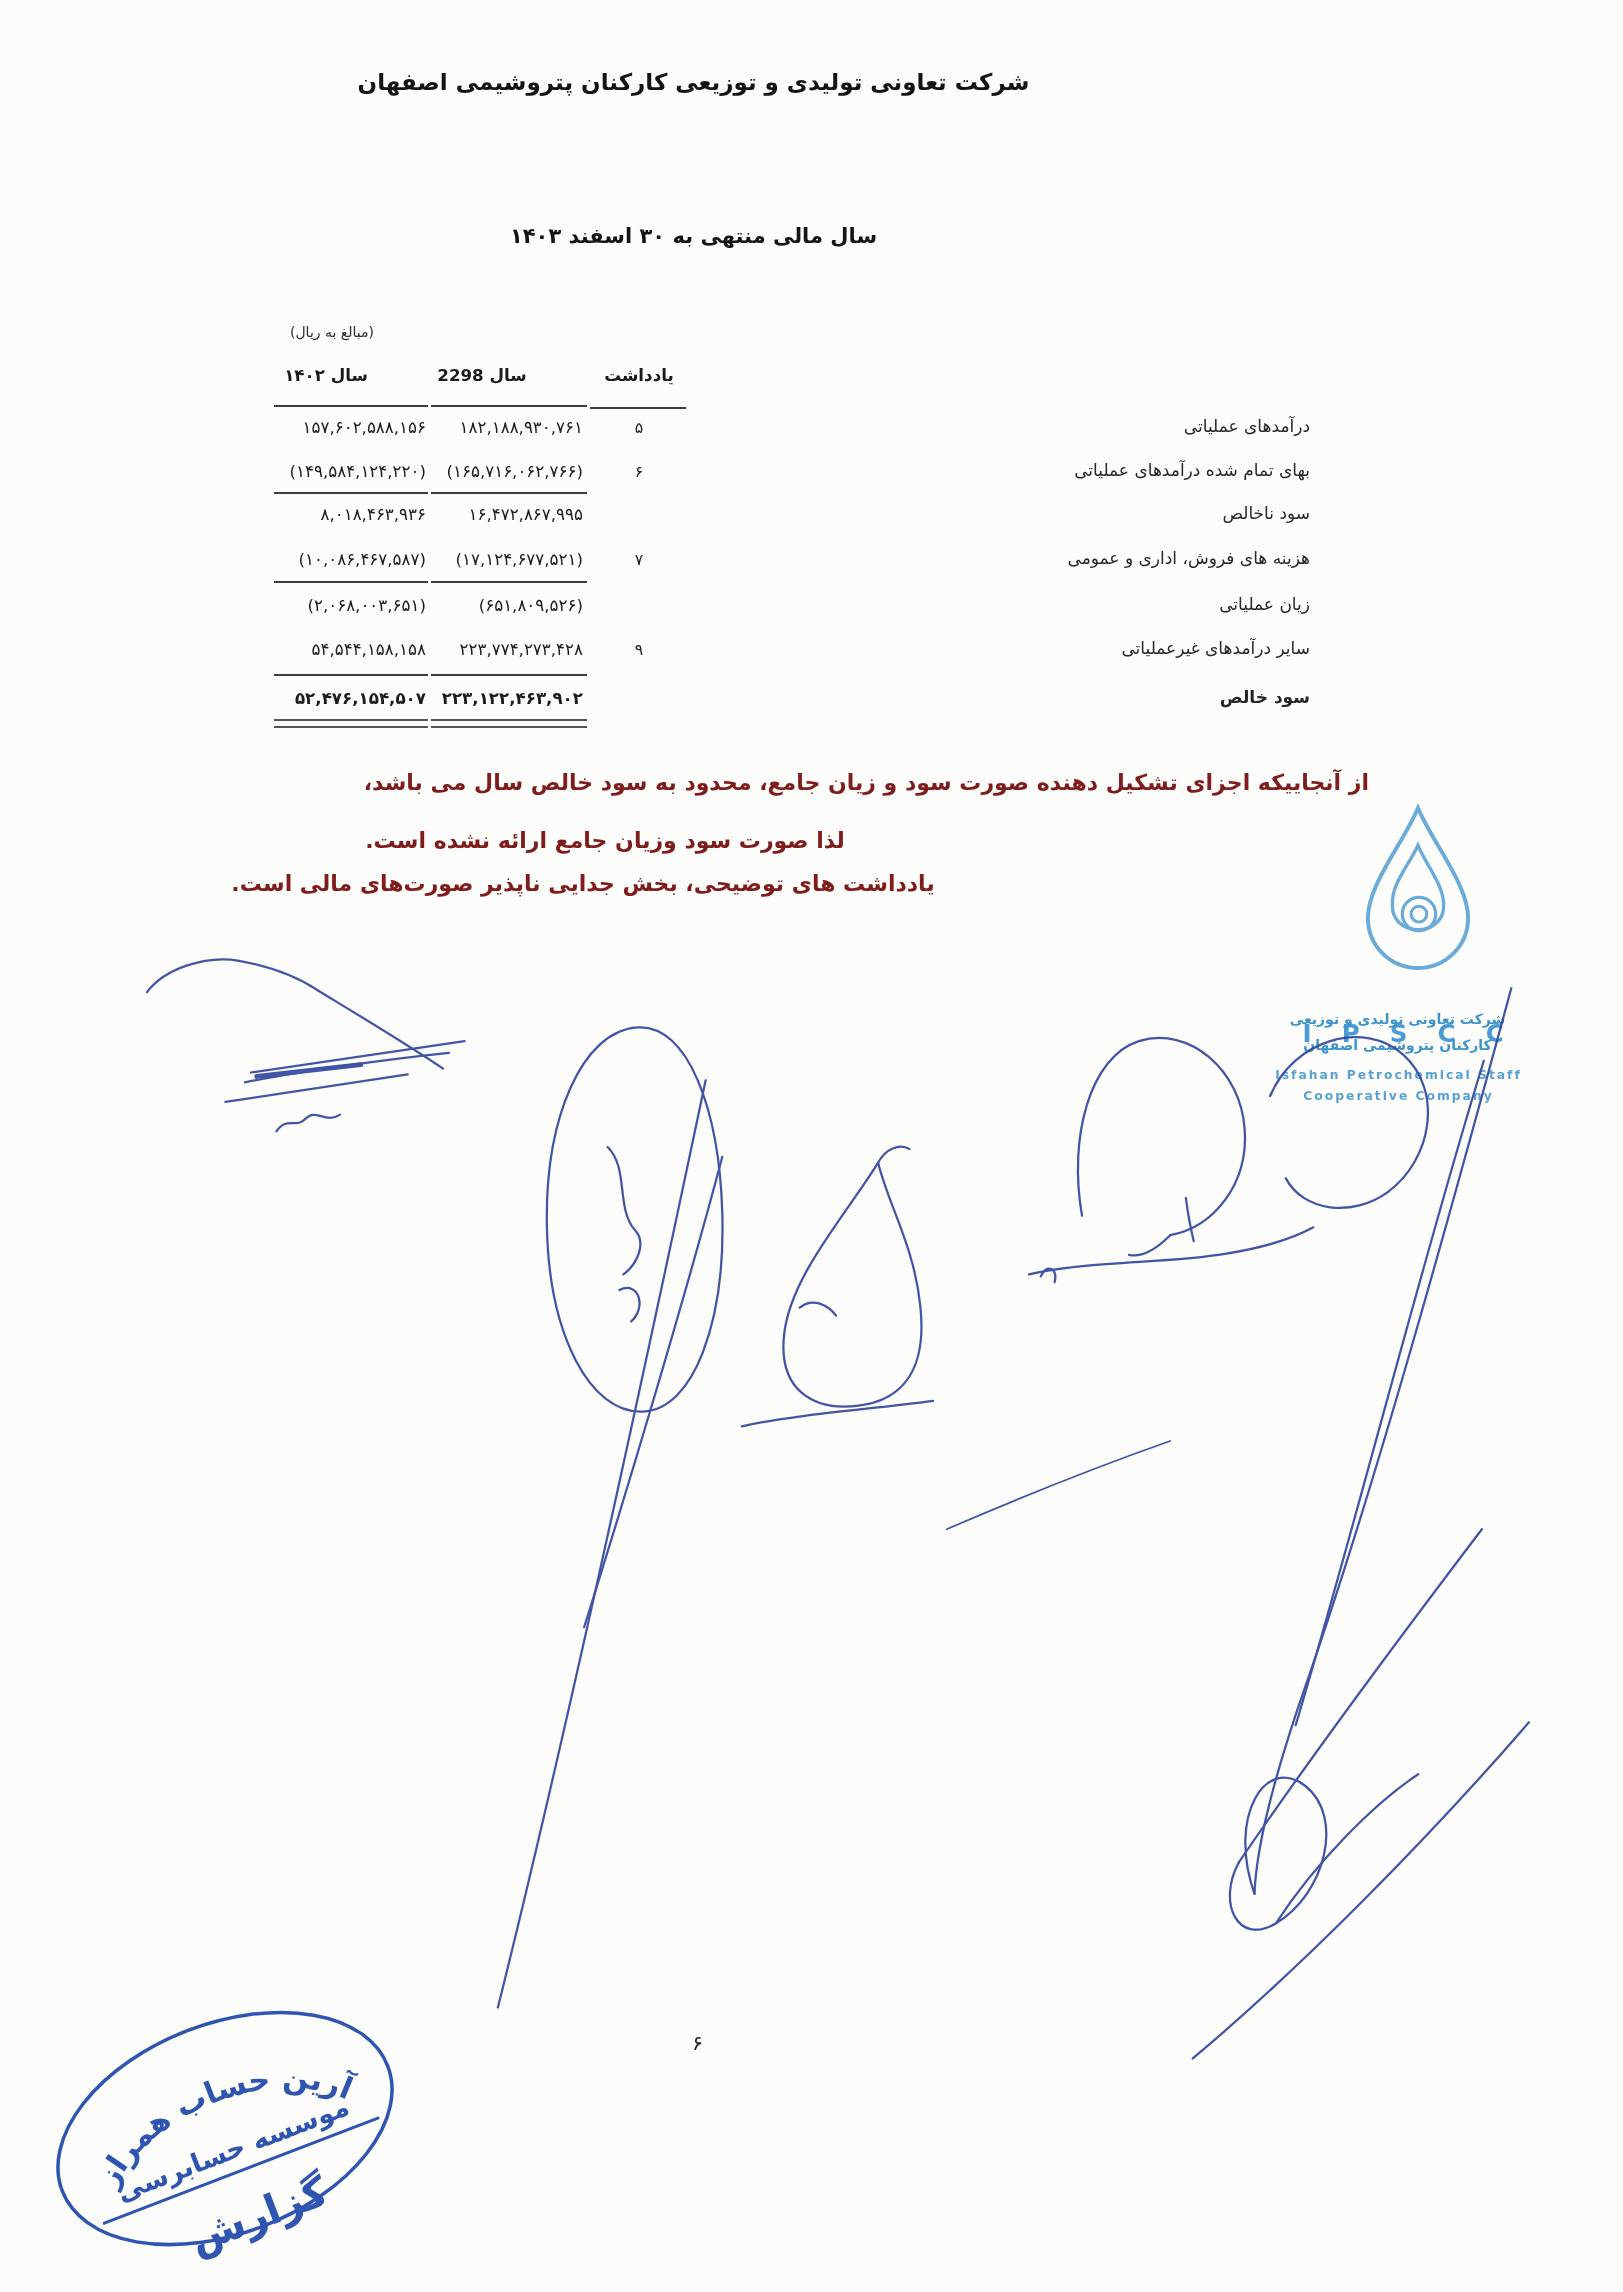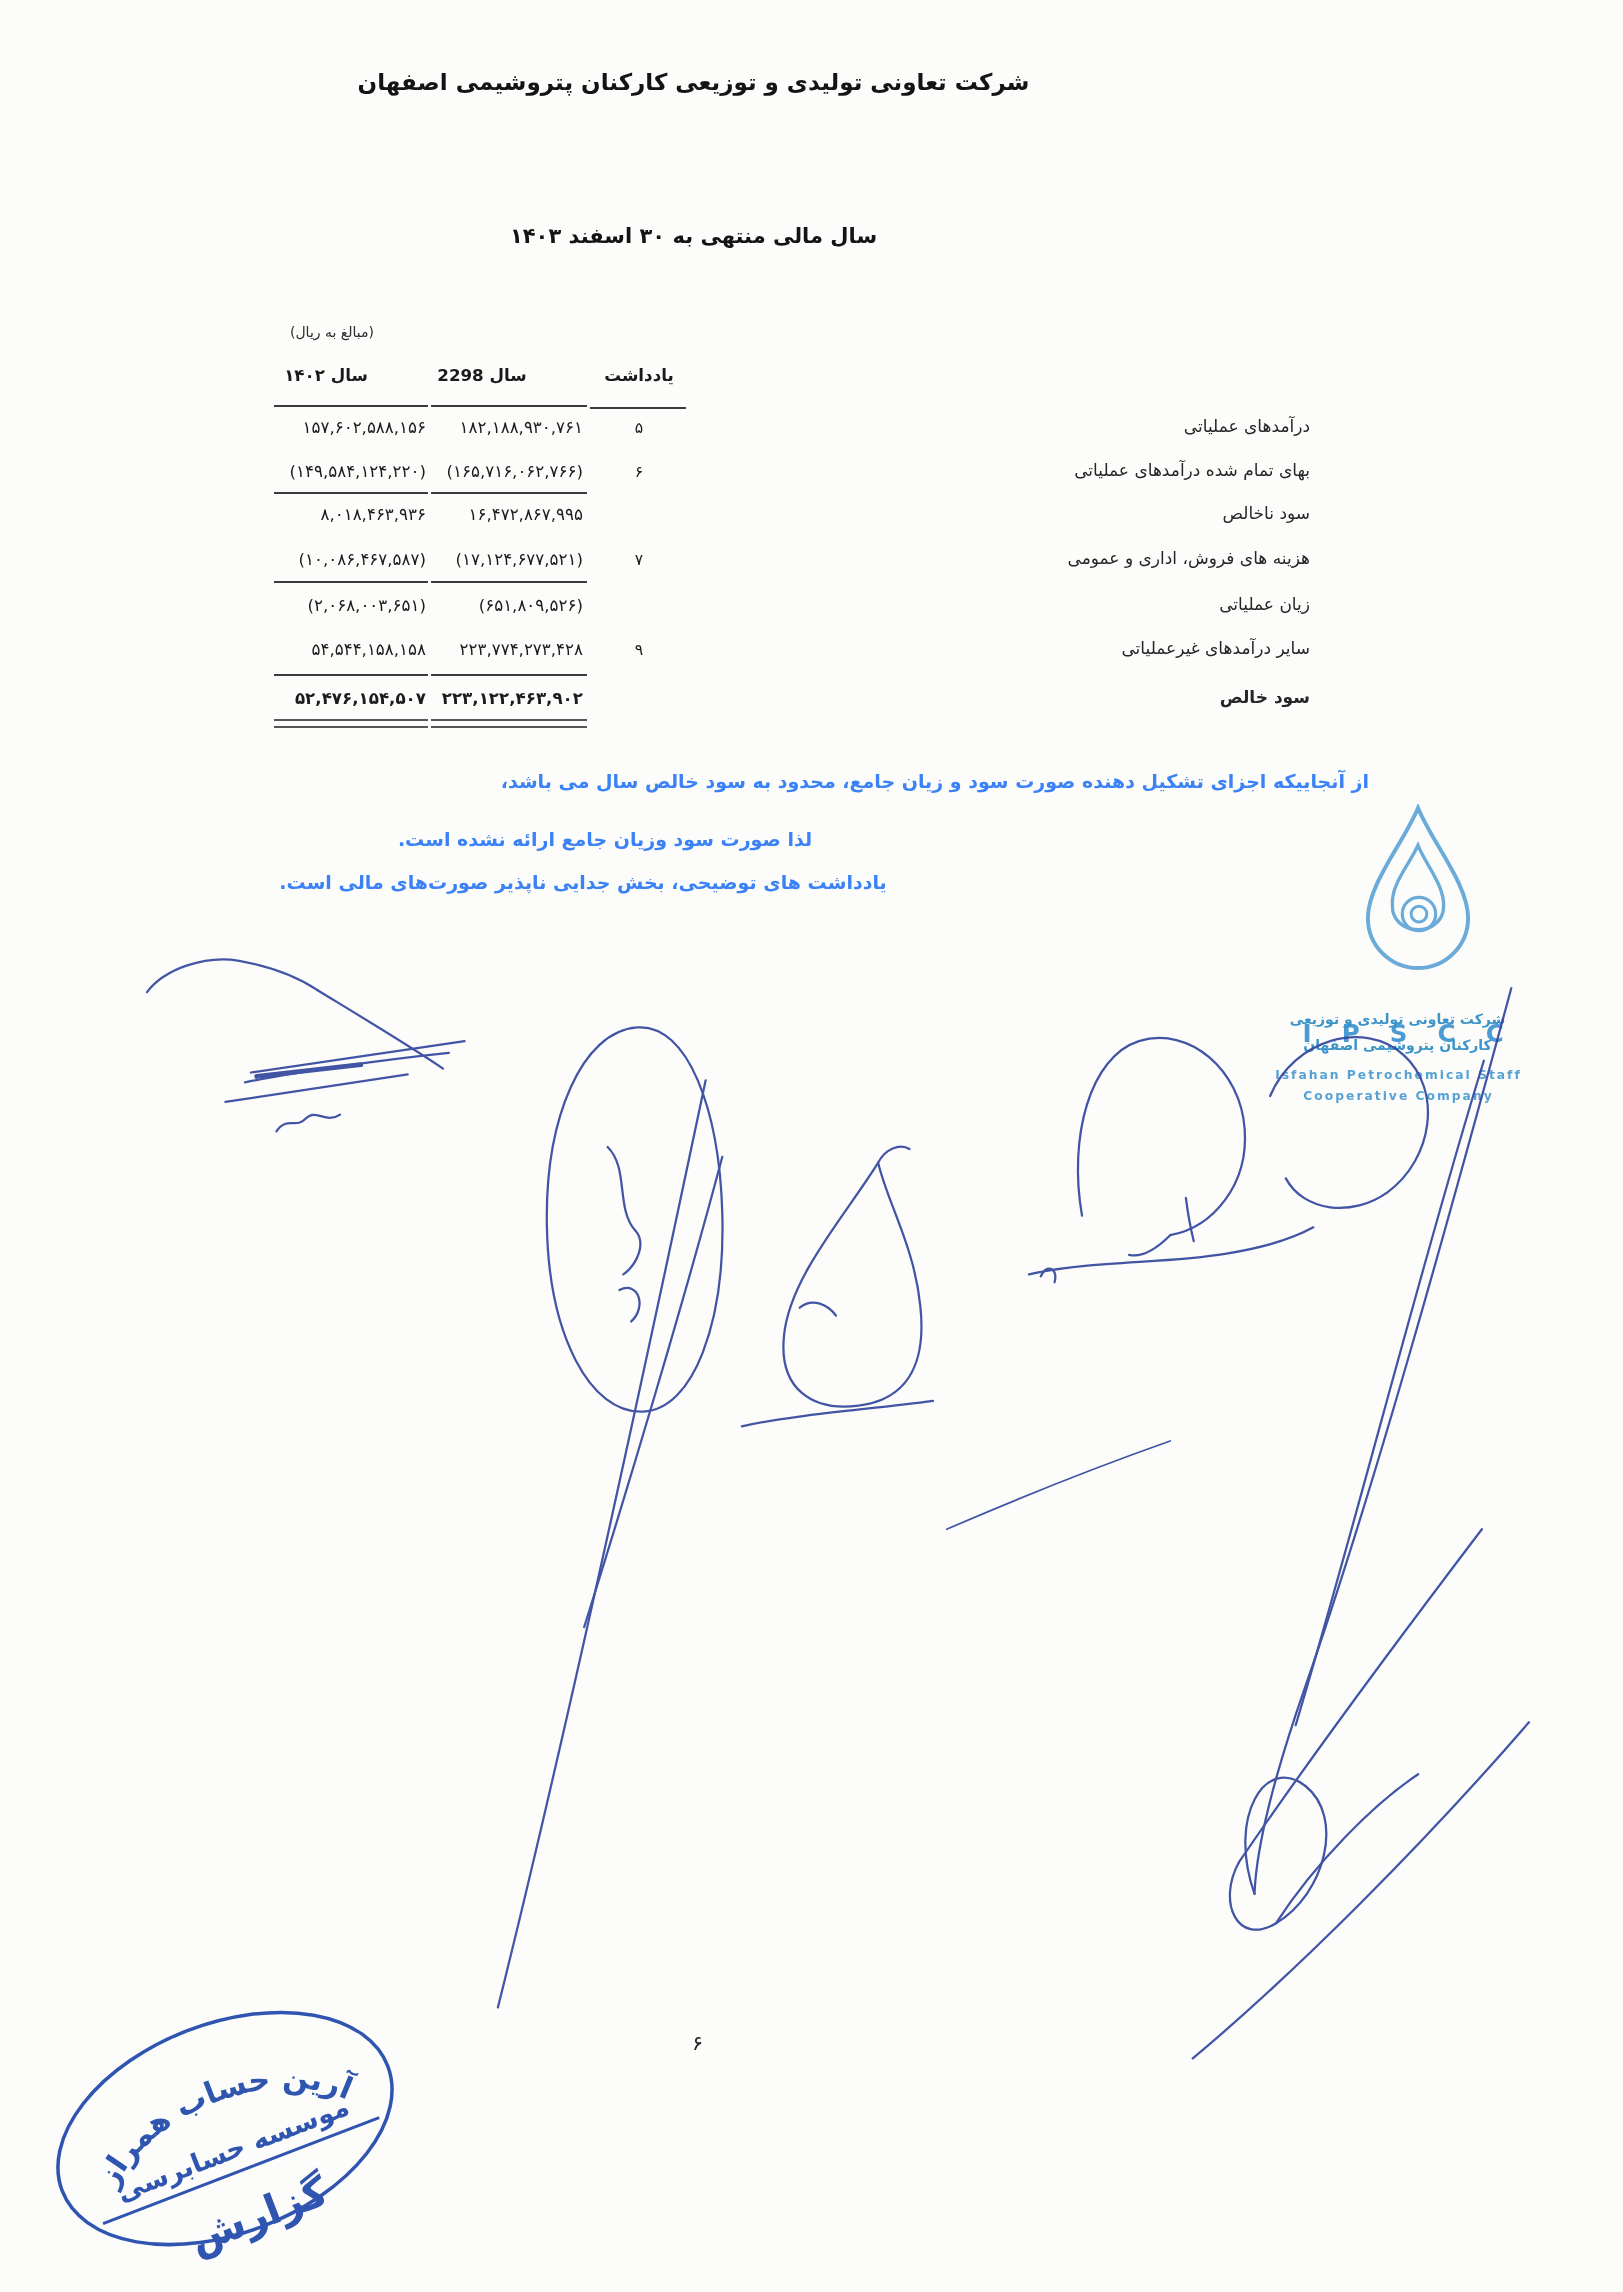--- a/index.html
+++ b/index.html
@@ -12,21 +12,21 @@
   .fa{direction:rtl;unicode-bidi:embed;}
   .nowrap{white-space:nowrap;}
   .center{text-align:center;}
   .title{font-weight:700;color:#141414;}
   .num{direction:ltr;font-size:16.7px;letter-spacing:0.5px;white-space:nowrap;text-align:right;}
   .cell-note{font-size:15.7px;text-align:center;}
   .row-label{font-size:17px;color:#262626;white-space:nowrap;text-align:right;}
   .rule{position:absolute;height:2px;background:#3c3c3c;}
   .rule.soft{background:#555;}
   .hdr{font-size:16.7px;font-weight:600;text-align:center;color:#1a1a1a;}
-  .para{font-weight:700;font-size:19px;color:#3b82f6;}
+  .para{font-weight:700;font-size:22px;color:#7f1d1d;}
   .bold{font-weight:700;}
   .logo-en{color:#58a2d3;font-size:12.3px;letter-spacing:2px;text-align:center;font-weight:600;}
   .logo-fa{color:#3d94c9;font-size:14px;font-weight:700;text-align:center;}
   svg{display:block;}
 </style>
 </head>
 <body>
 
 <div id="page">
 

